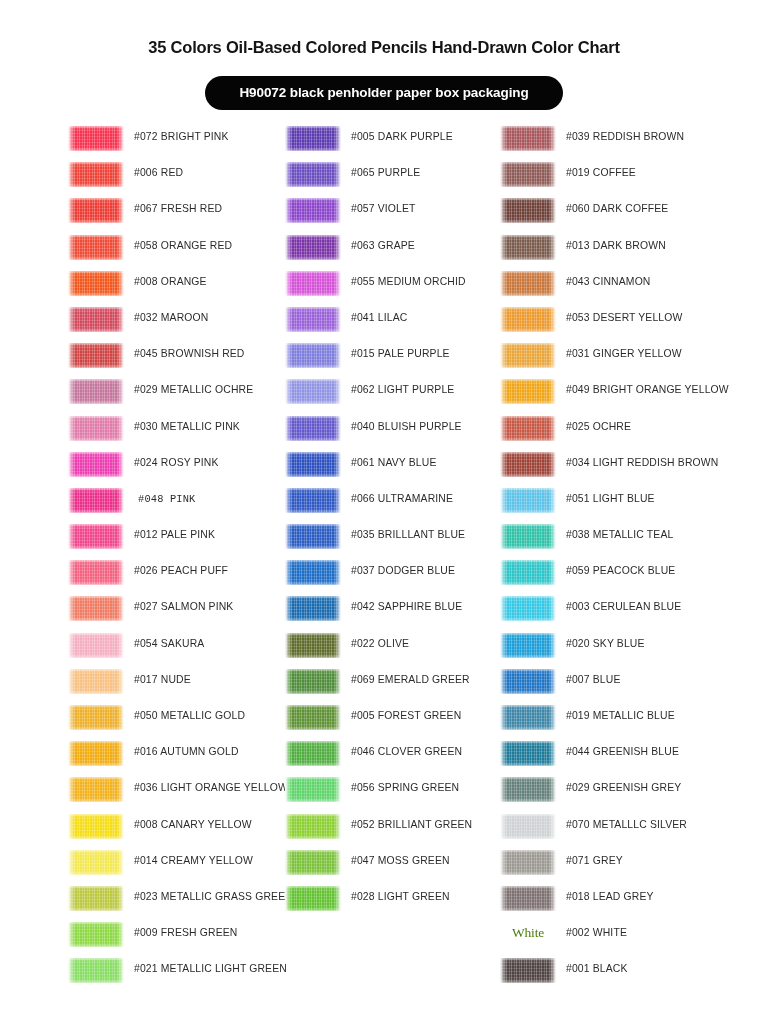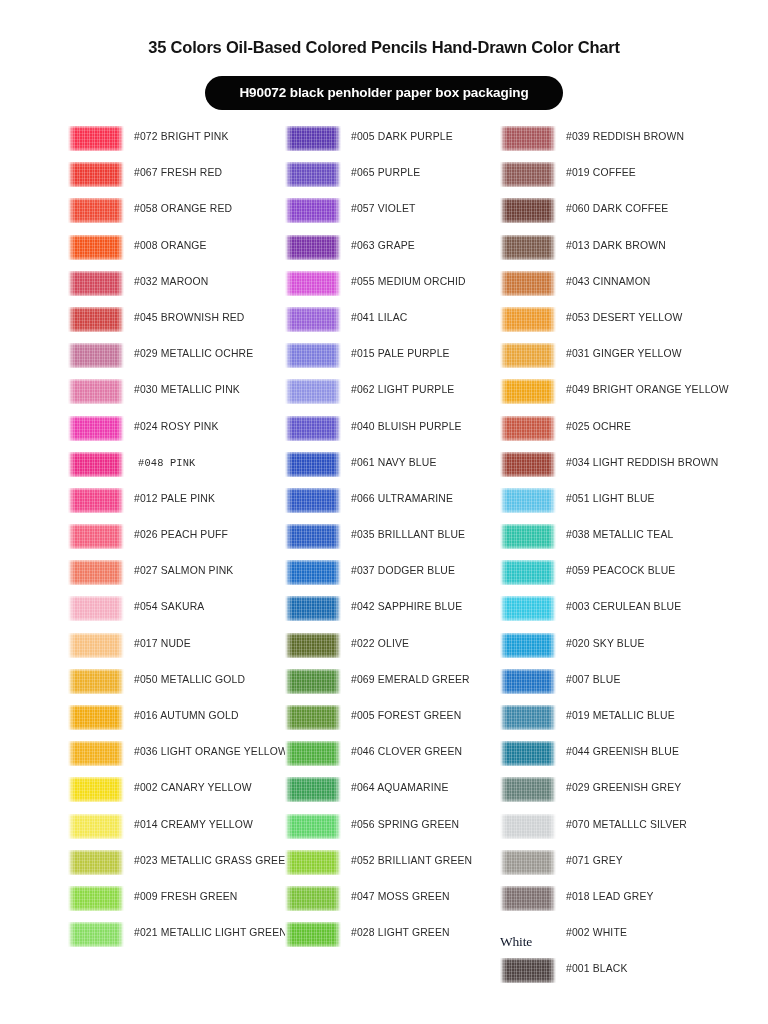--- a/index.html
+++ b/index.html
@@ -134,26 +134,26 @@
     width: 7px;
     background: linear-gradient(90deg, #ffffff 0%, rgba(255,255,255,0.25) 60%, rgba(255,255,255,0) 100%);
     z-index: 3;
   }
   .swatch .edge-l { left: 0; }
   .swatch .edge-r { right: 0; transform: scaleX(-1); }
 
   .blank-label {
     position: absolute;
     left: 0;
-    top: 14px;
+    top: 5px;
     width: 56px;
-    text-align: left;
+    text-align: center;
     font-size: 13.5px;
     font-family: "Liberation Serif", "DejaVu Serif", serif;
-    color: #0f172a;
+    color: #4d7c0f;
     letter-spacing: -0.2px;
   }
 
   
   .swatch-label {
     margin-left: 10px;
     margin-top: 8px;
     font-size: 10.4px;
     letter-spacing: 0.15px;
     color: #2b2b2b;
@@ -176,20 +176,28 @@
       <div class="swatch-row">
         <div class="swatch">
           <div class="swatch-core" style="background: rgb(248, 49, 79);"></div>
           <div class="edge-l"></div>
           <div class="edge-r"></div>
         </div>
         <div class="swatch-label">#072 BRIGHT PINK</div>
       </div>
       <div class="swatch-row">
         <div class="swatch">
+          <div class="swatch-core" style="background: rgb(239, 65, 54);"></div>
+          <div class="edge-l"></div>
+          <div class="edge-r"></div>
+        </div>
+        <div class="swatch-label">#006 RED</div>
+      </div>
+      <div class="swatch-row">
+        <div class="swatch">
           <div class="swatch-core" style="background: rgb(237, 59, 51);"></div>
           <div class="edge-l"></div>
           <div class="edge-r"></div>
         </div>
         <div class="swatch-label">#067 FRESH RED</div>
       </div>
       <div class="swatch-row">
         <div class="swatch">
           <div class="swatch-core" style="background: rgb(239, 74, 53);"></div>
           <div class="edge-l"></div>
@@ -316,21 +324,21 @@
           <div class="edge-r"></div>
         </div>
         <div class="swatch-label">#036 LIGHT ORANGE YELLOW</div>
       </div>
       <div class="swatch-row">
         <div class="swatch">
           <div class="swatch-core" style="background: rgb(245, 221, 22);"></div>
           <div class="edge-l"></div>
           <div class="edge-r"></div>
         </div>
-        <div class="swatch-label">#002 CANARY YELLOW</div>
+        <div class="swatch-label">#008 CANARY YELLOW</div>
       </div>
       <div class="swatch-row">
         <div class="swatch">
           <div class="swatch-core" style="background: rgb(244, 232, 81);"></div>
           <div class="edge-l"></div>
           <div class="edge-r"></div>
         </div>
         <div class="swatch-label">#014 CREAMY YELLOW</div>
       </div>
       <div class="swatch-row">
@@ -498,28 +506,20 @@
       <div class="swatch-row">
         <div class="swatch">
           <div class="swatch-core" style="background: rgb(79, 174, 63);"></div>
           <div class="edge-l"></div>
           <div class="edge-r"></div>
         </div>
         <div class="swatch-label">#046 CLOVER GREEN</div>
       </div>
       <div class="swatch-row">
         <div class="swatch">
-          <div class="swatch-core" style="background: rgb(59, 159, 85);"></div>
-          <div class="edge-l"></div>
-          <div class="edge-r"></div>
-        </div>
-        <div class="swatch-label">#064 AQUAMARINE</div>
-      </div>
-      <div class="swatch-row">
-        <div class="swatch">
           <div class="swatch-core" style="background: rgb(95, 212, 106);"></div>
           <div class="edge-l"></div>
           <div class="edge-r"></div>
         </div>
         <div class="swatch-label">#056 SPRING GREEN</div>
       </div>
       <div class="swatch-row">
         <div class="swatch">
           <div class="swatch-core" style="background: rgb(140, 207, 51);"></div>
           <div class="edge-l"></div>

